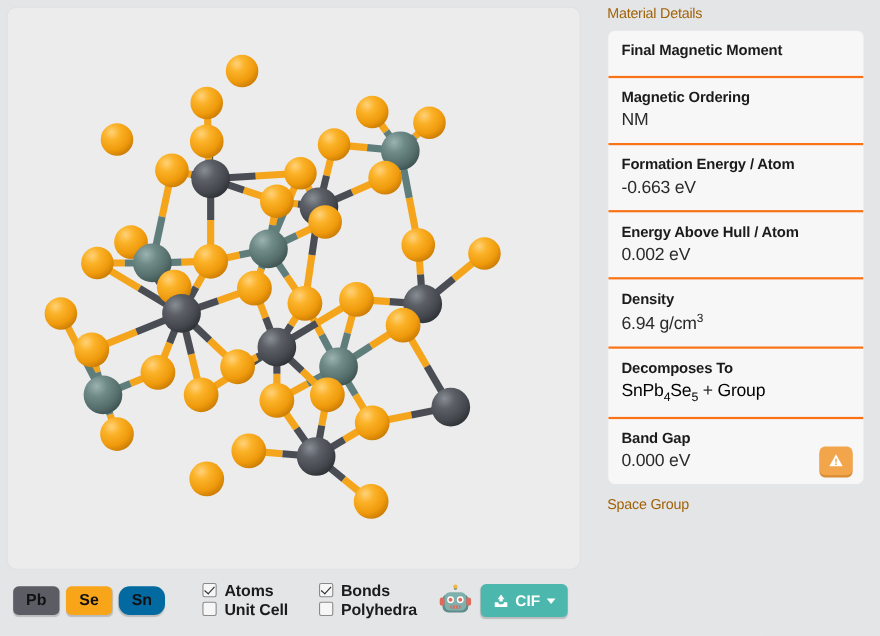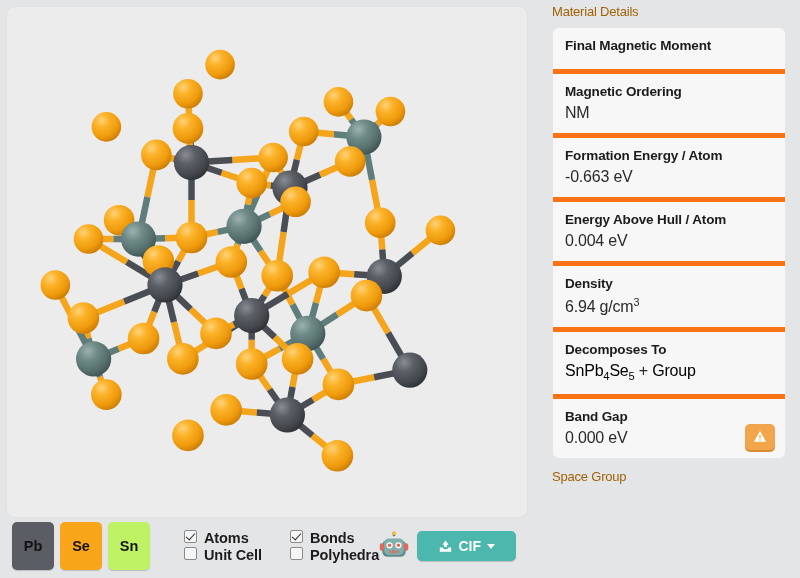--- a/index.html
+++ b/index.html
@@ -56,21 +56,21 @@
     display: flex;
     align-items: center;
     gap: 0;
     padding-left: 6px;
   }
 
   .legend-group { display: flex; gap: 6px; }
 
   .legend-chip {
     width: 42px;
-    height: 48px;
+    height: 26px;
     border-radius: 5px;
     display: flex;
     align-items: center;
     justify-content: center;
     font-size: 14.5px;
     font-weight: bold;
     color: #111;
     cursor: pointer;
     user-select: none;
     box-shadow: 0 1px 1px rgba(0,0,0,.18);
@@ -130,21 +130,21 @@
     padding-right: 12px;
   }
 
   #bot-icon { width: 30px; height: 30px; cursor: pointer; display: block; }
 
   #cif-button {
     display: flex;
     align-items: center;
     gap: 5px;
     height: 30px;
-    padding: 0 21px;
+    padding: 0 11px;
     border-radius: 5px;
     background: #4cb7ac;
     color: #fff;
     font-size: 14px;
     font-weight: bold;
     cursor: pointer;
     user-select: none;
     box-shadow: 0 1px 1px rgba(0,0,0,.18);
   }
   #cif-button .caret {
@@ -174,21 +174,21 @@
   #details-card {
     margin-left: 12px;
     background: #f7f7f7;
     border: 1px solid #e6e6e6;
     border-radius: 7px;
     overflow: hidden;
   }
 
   .detail-row {
     padding: 10px 12px 11px 12px;
-    border-bottom: 5px solid #f97316;
+    border-bottom: 2px solid #f97316;
     position: relative;
   }
   .detail-row:last-child { border-bottom: none; }
 
   .detail-label {
     font-size: 13.5px;
     font-weight: bold;
     color: #1b1b1b;
     letter-spacing: -.15px;
     margin-bottom: 5px;
@@ -435,21 +435,21 @@
             <circle cx="326.656" cy="450.56" r="15.872" fill="url(#gSe)"></circle>
           </g>
       </svg>
     </div>
 
     <div id="viewer-toolbar">
 
       <div class="legend-group" id="legend-group">
           <div class="legend-chip" style="background: rgb(90, 93, 99);">Pb</div>
           <div class="legend-chip" style="background: rgb(249, 165, 26);">Se</div>
-          <div class="legend-chip" style="background: #bef264;">Sn</div>
+          <div class="legend-chip" style="background: #0369a1; border-radius: 10px;">Sn</div>
         </div>
 
       <div class="toggle-grid" id="toggle-grid">
           <label class="toggle-item">
             <span class="chk on"></span>
             <span class="toggle-label">Atoms</span>
           </label>
           <label class="toggle-item">
             <span class="chk on"></span>
             <span class="toggle-label">Bonds</span>
@@ -507,21 +507,21 @@
         <div class="detail-row">
           <div class="detail-label">Magnetic Ordering</div>
           <div class="detail-value">NM</div>
         </div>
         <div class="detail-row">
           <div class="detail-label">Formation Energy / Atom</div>
           <div class="detail-value">-0.663 eV</div>
         </div>
         <div class="detail-row">
           <div class="detail-label">Energy Above Hull / Atom</div>
-          <div class="detail-value">0.004 eV</div>
+          <div class="detail-value">0.002 eV</div>
         </div>
         <div class="detail-row">
           <div class="detail-label">Density</div>
           <div class="detail-value">6.94 g/cm<sup>3</sup></div>
         </div>
         <div class="detail-row">
           <div class="detail-label">Decomposes To</div>
           <div class="detail-value"><span class="formula-link">SnPb<sub>4</sub>Se<sub>5</sub></span><span class="plus-sign"> + </span><span class="formula-link">Group</span></div>
         </div>
         <div class="detail-row">

